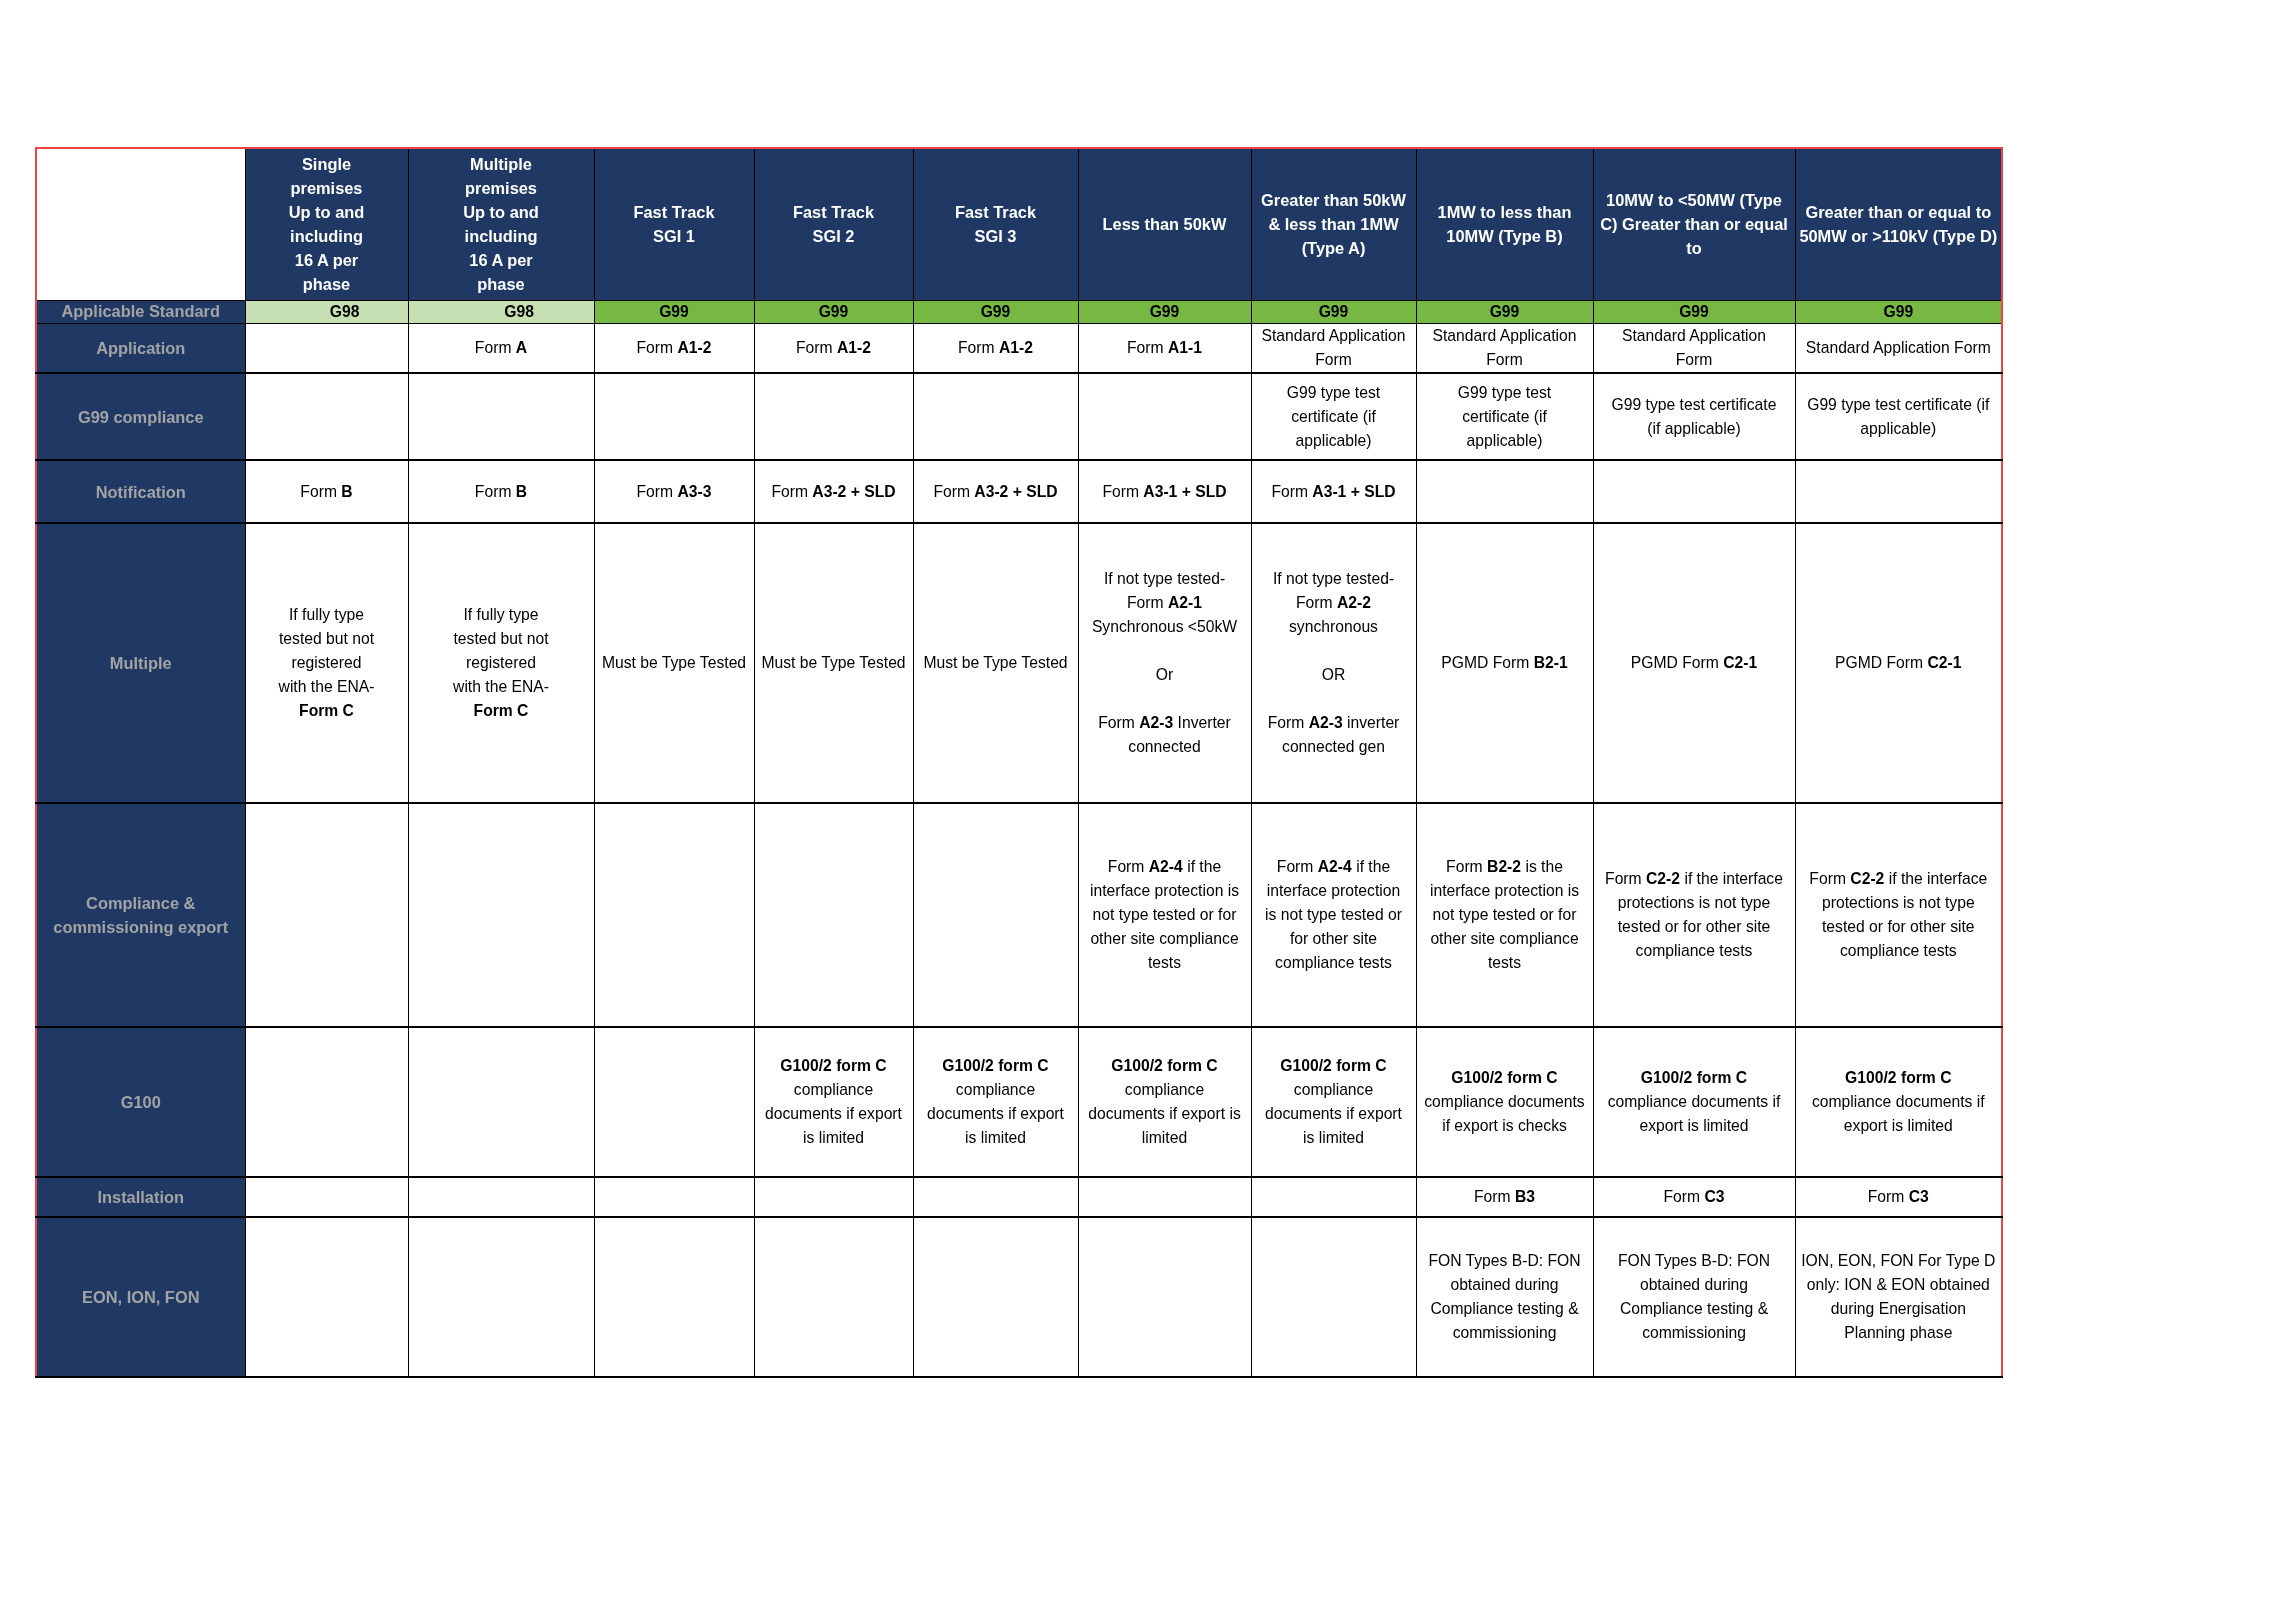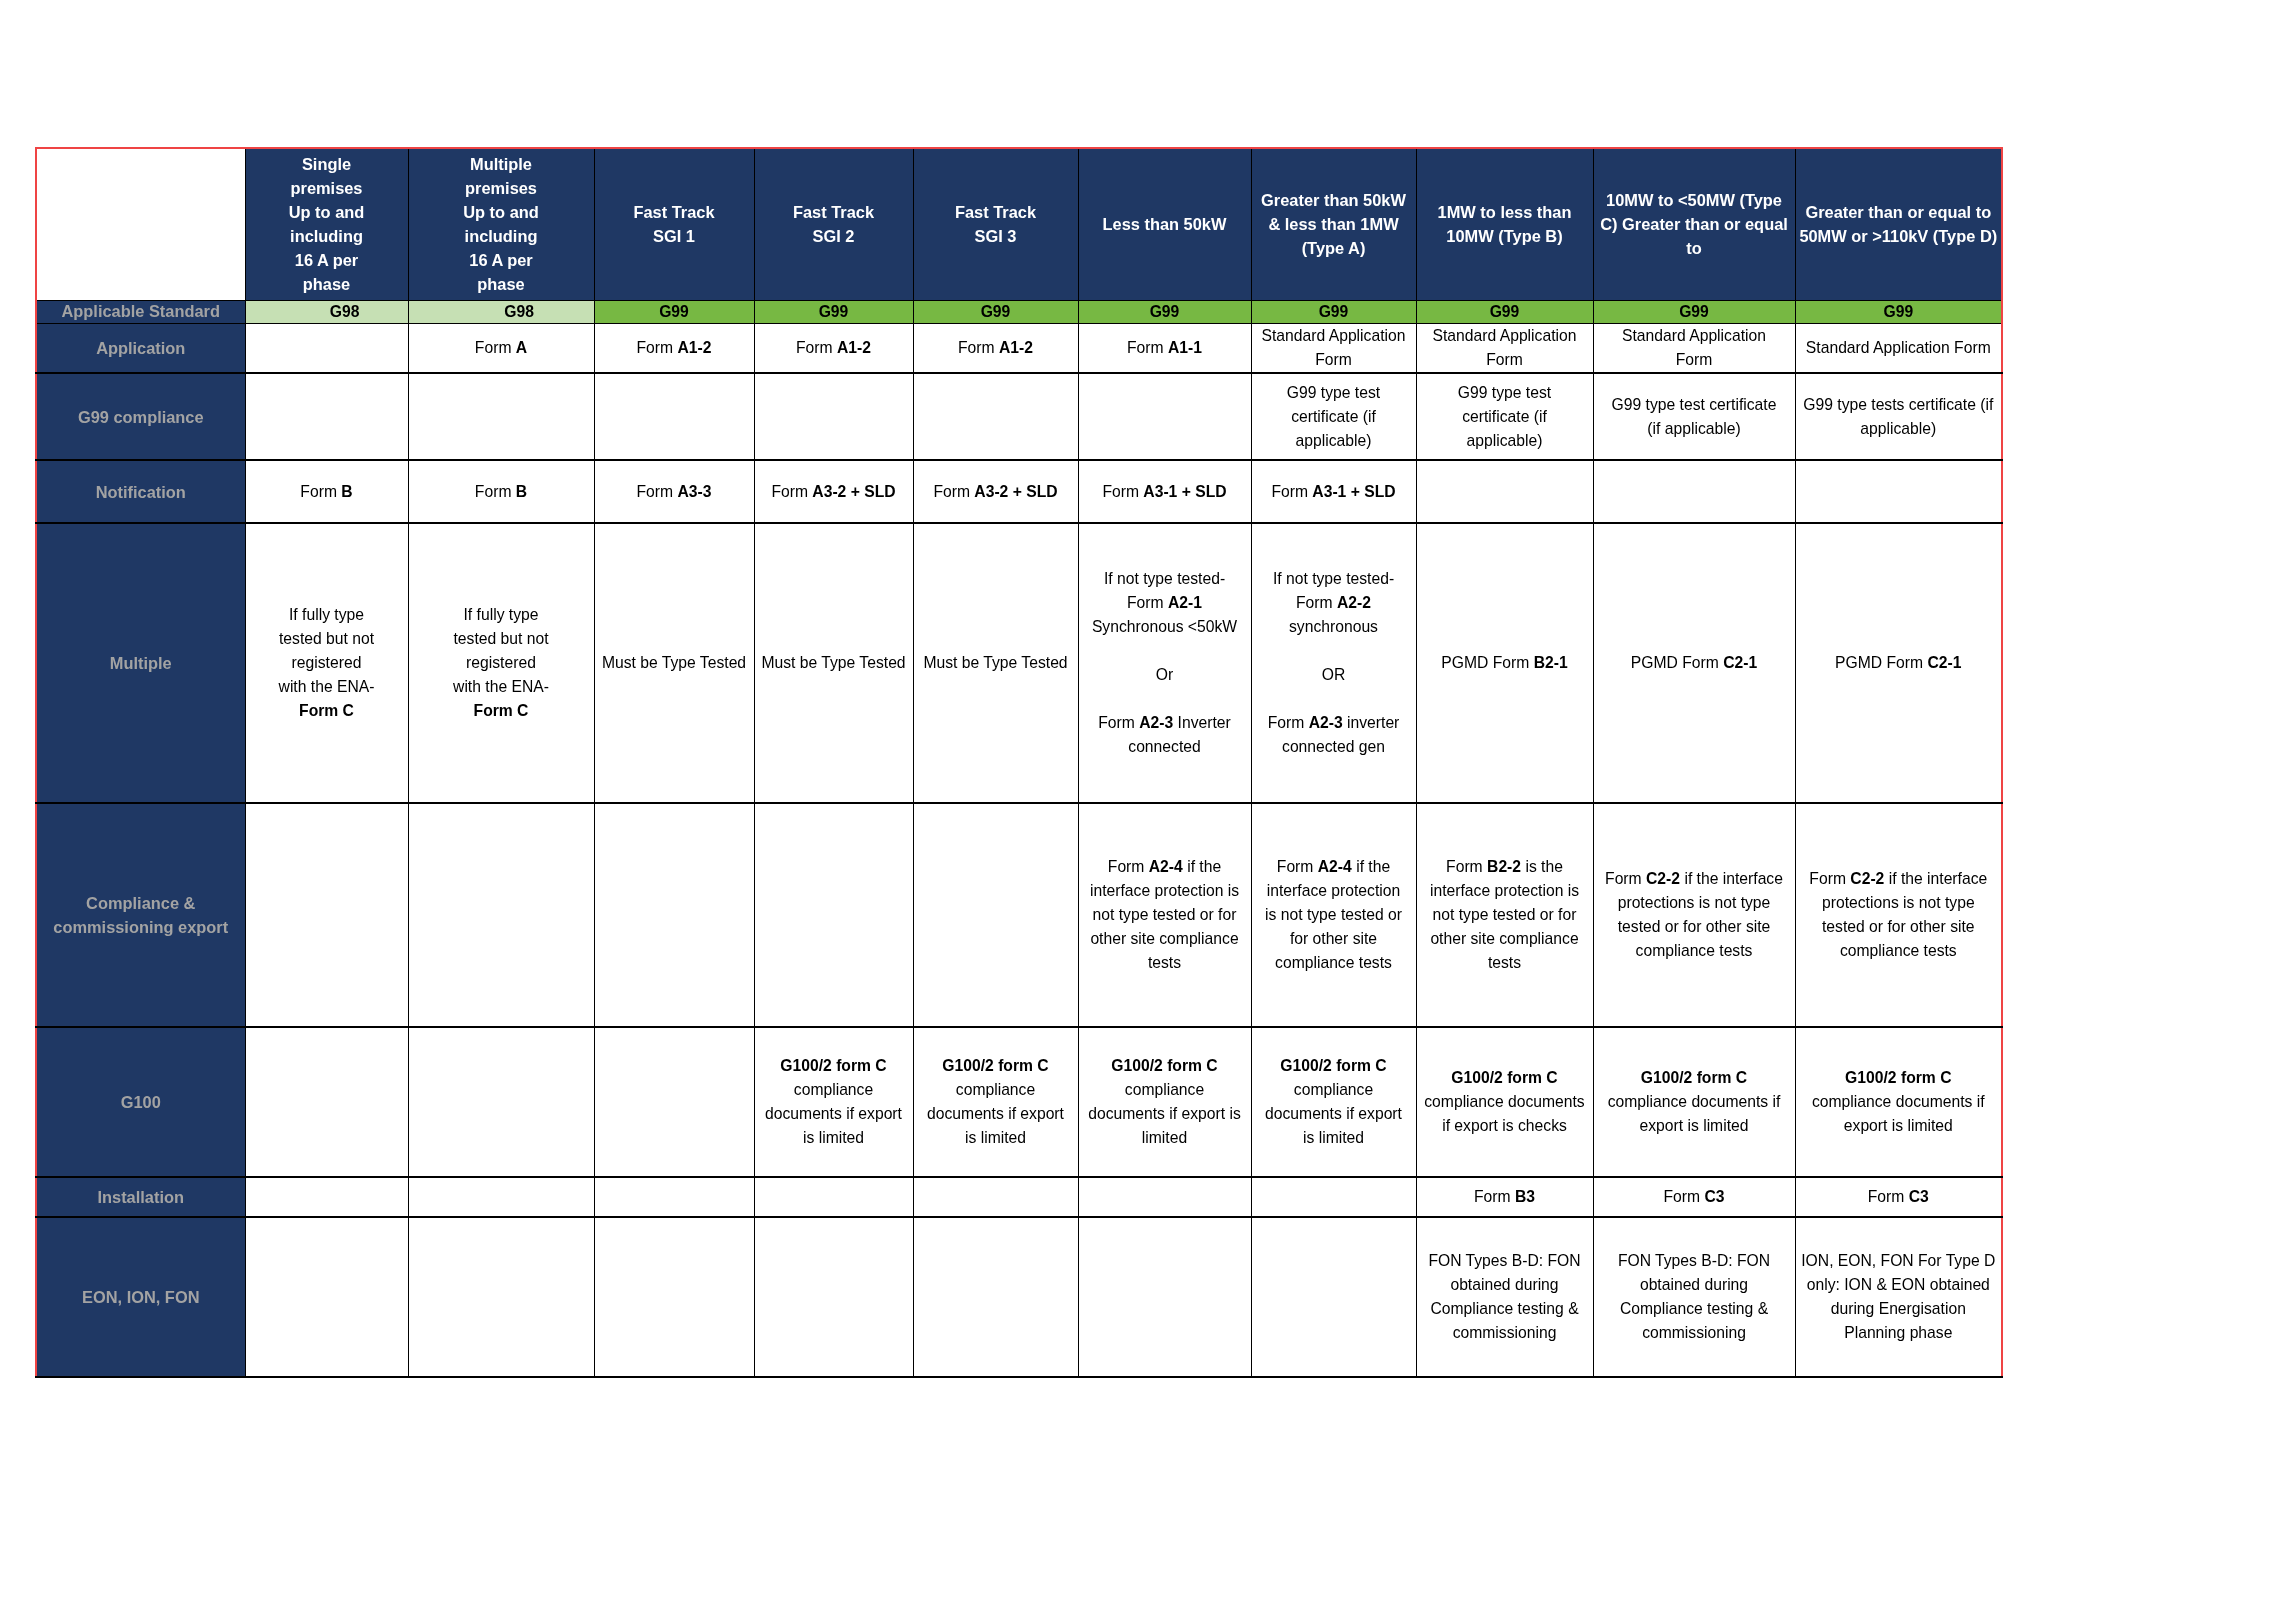--- a/index.html
+++ b/index.html
@@ -196,21 +196,21 @@
           <td class="cell">
             <div class="ln"><span>G99 type test</span></div>
             <div class="ln"><span>certificate (if</span></div>
             <div class="ln"><span>applicable)</span></div>
           </td>
           <td class="cell">
             <div class="ln"><span>G99 type test certificate</span></div>
             <div class="ln"><span>(if applicable)</span></div>
           </td>
           <td class="cell">
-            <div class="ln"><span>G99 type tests certificate (if</span></div>
+            <div class="ln"><span>G99 type test certificate (if</span></div>
             <div class="ln"><span>applicable)</span></div>
           </td>
         </tr>
         <tr class="data" style="height: 63px;">
           <th class="rowhead">
             <div class="ln"><span>Notification</span></div>
           </th>
           <td class="cell">
             <div class="ln"><span>Form </span><b>B</b></div>
           </td>

